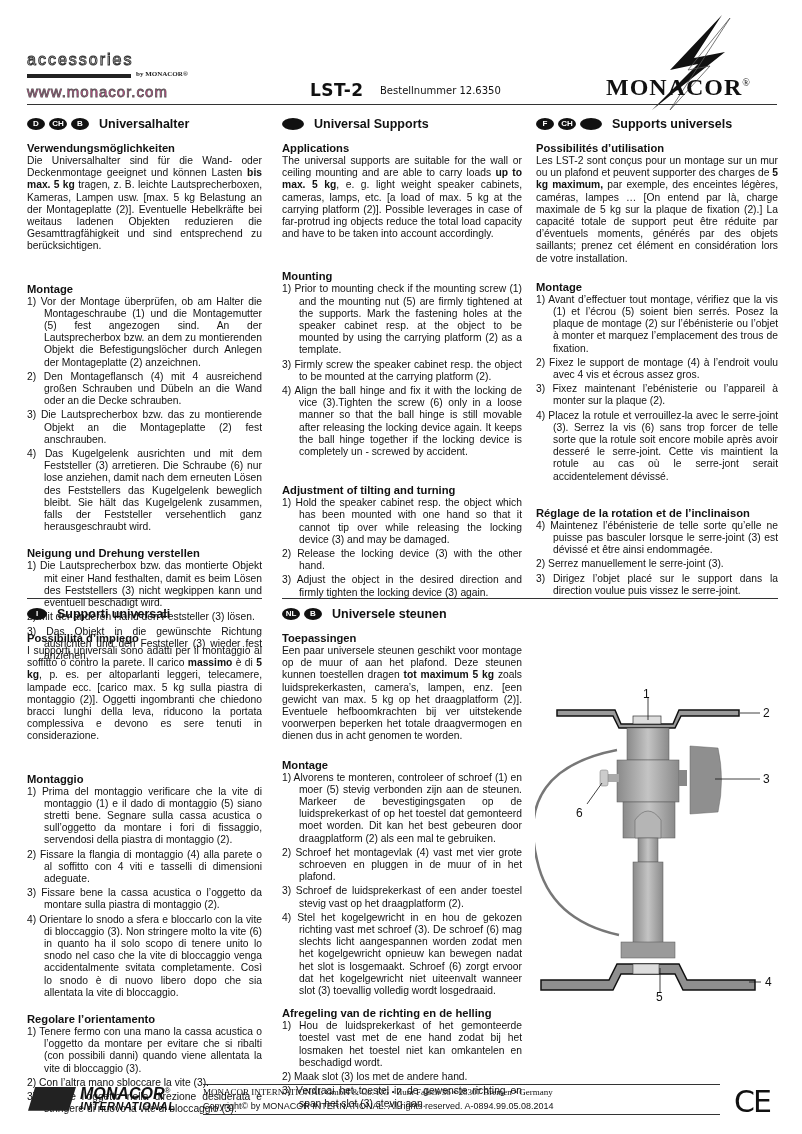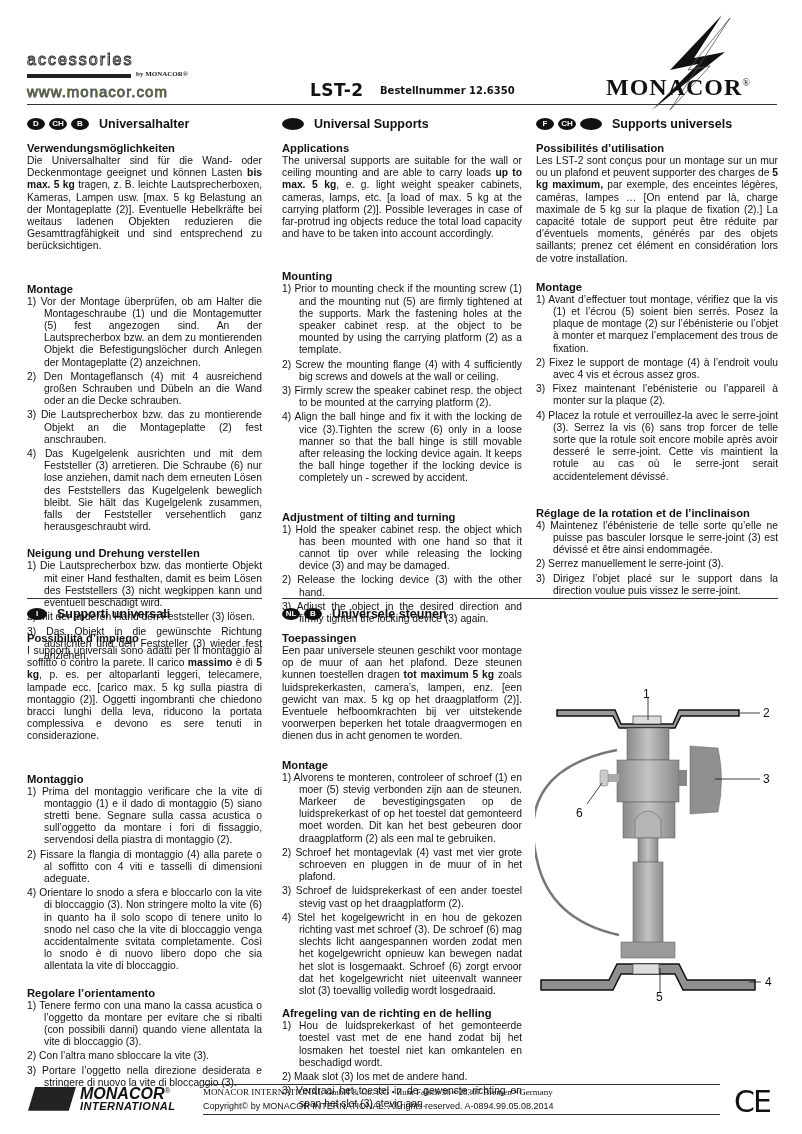--- a/index.html
+++ b/index.html
@@ -2,24 +2,24 @@
 <html><head>
 <meta charset="utf-8">
 <style>
   html, body { margin:0; padding:0; background:#fff; }
   body { width:802px; height:1134px; position:relative; overflow:hidden; font-family:"Liberation Sans", sans-serif; color:#111; }
   .abs { position:absolute; }
   
   .acc-logo { left:27px; top:48px; font-family:"Liberation Sans", sans-serif; font-size:16px; letter-spacing:2px; color:#fff; -webkit-text-stroke:1px #333; line-height:24px; }
   .acc-bar { left:27px; top:74px; width:104px; height:4px; background:#222; }
   .acc-by { left:136px; top:70px; font-size:7px; font-family:"Liberation Serif", serif; font-weight:bold; color:#222; }
-  .acc-url { left:27px; top:83px; font-size:15px; letter-spacing:1px; color:#4d7c0f; -webkit-text-stroke:0.8px #555; }
+  .acc-url { left:27px; top:83px; font-size:15px; letter-spacing:1px; color:#ec4899; -webkit-text-stroke:0.8px #555; }
   .hdr-line { left:27px; top:104px; width:750px; height:1px; background:#333; }
   .model { left:310px; top:80px; font-size:17px; font-weight:900; font-family:"DejaVu Sans", sans-serif; letter-spacing:0.5px; }
-  .order { left:380px; top:85px; font-size:10px; font-weight:bold; font-family:"DejaVu Sans", sans-serif; }
+  .order { left:380px; top:85px; font-size:10px; font-weight:normal; font-family:"DejaVu Sans", sans-serif; }
   .monacor { left:606px; top:74px; font-family:"Liberation Serif", serif; font-weight:bold; font-size:24px; letter-spacing:1px; color:#111; }
   .monacor sup { font-size:10px; font-weight:normal; }
   .bolt { left:630px; top:10px; }
   
   .col { position:absolute; font-size:10.3px; line-height:12.2px; text-align:justify; }
   .sec-title { font-size:12.5px; font-weight:bold; display:flex; align-items:center; gap:4px; margin-bottom:10px; height:16px; }
   .badge { display:inline-flex; align-items:center; justify-content:center; background:#111; color:#fff; border-radius:50%; font-size:8px; font-weight:bold; height:12px; min-width:16px; padding:0 1px; }
   .badge-wrap { display:inline-flex; gap:4px; margin-right:6px; }
   .h { font-weight:bold; font-size:11.2px; margin:0; line-height:13px; }
   p { margin:0; }
@@ -89,21 +89,20 @@
       <span class="badge" style="min-width:20px"></span>
     </span>
     <span>Universal Supports</span>
   </div>
   <p class="h">Applications</p>
   <p class="intro"><span>The universal supports are suitable for the wall or ceiling mounting and are able to carry loads </span><b>up to max. 5 kg</b><span>, e. g. light weight speaker cabinets, cameras, lamps, etc. [a load of max. 5 kg at the carrying platform (2)]. Possible leverages in case of far-protrud ing objects reduce the total load capacity and have to be taken into account accordingly.</span></p>
   <div style="height:30px"></div>
   <p class="h">Mounting</p>
   <ol>
     <li>1) Prior to mounting check if the mounting screw (1) and the mounting nut (5) are firmly tightened at the supports. Mark the fastening holes at the speaker cabinet resp. at the object to be mounted by using the carrying platform (2) as a template.</li>
-    <li>2) Screw the mounting flange (4) with 4 sufficiently big screws and dowels at the wall or ceiling.</li>
     <li>3) Firmly screw the speaker cabinet resp. the object to be mounted at the carrying platform (2).</li>
     <li>4) Align the ball hinge and fix it with the locking de vice (3).Tighten the screw (6) only in a loose manner so that the ball hinge is still movable after releasing the locking device again. It keeps the ball hinge together if the locking device is completely un - screwed by accident.</li>
   </ol>
   <div style="height:24px"></div>
   <p class="h">Adjustment of tilting and turning</p>
   <ol>
     <li>1) Hold the speaker cabinet resp. the object which has been mounted with one hand so that it cannot tip over while releasing the locking device (3) and may be damaged.</li>
     <li>2) Release the locking device (3) with the other hand.</li>
     <li>3) Adjust the object in the desired direction and firmly tighten the locking device (3) again.</li>
   </ol>
@@ -147,20 +146,21 @@
     </span>
     <span>Supporti universali</span>
   </div>
   <p class="h">Possibilità d’impiego</p>
   <p class="intro"><span>I supporti universali sono adatti per il montaggio al soffitto o contro la parete. Il carico </span><b>massimo</b><span> è di </span><b>5 kg</b><span>, p. es. per altoparlanti leggeri, telecamere, lampade ecc. [carico max. 5 kg sulla piastra di montaggio (2)]. Oggetti ingombranti che chiedono bracci lunghi della leva, riducono la portata complessiva e devono es sere tenuti in considerazione.</span></p>
   <div style="height:30px"></div>
   <p class="h">Montaggio</p>
   <ol>
     <li>1) Prima del montaggio verificare che la vite di montaggio (1) e il dado di montaggio (5) siano stretti bene. Segnare sulla cassa acustica o sull’oggetto da montare i fori di fissaggio, servendosi della piastra di montaggio (2).</li>
     <li>2) Fissare la flangia di montaggio (4) alla parete o al soffitto con 4 viti e tasselli di dimensioni adeguate.</li>
+    <li>3) Fissare bene la cassa acustica o l’oggetto da montare sulla piastra di montaggio (2).</li>
     <li>4) Orientare lo snodo a sfera e bloccarlo con la vite di bloccaggio (3). Non stringere molto la vite (6) in quanto ha il solo scopo di tenere unito lo snodo nel caso che la vite di bloccaggio venga accidentalmente svitata completamente. Così lo snodo è di nuovo libero dopo che sia allentata la vite di bloccaggio.</li>
   </ol>
   <div style="height:12px"></div>
   <p class="h">Regolare l’orientamento</p>
   <ol>
     <li>1) Tenere fermo con una mano la cassa acustica o l’oggetto da montare per evitare che si ribalti (con possibili danni) quando viene allentata la vite di bloccaggio (3).</li>
     <li>2) Con l’altra mano sbloccare la vite (3).</li>
     <li>3) Portare l’oggetto nella direzione desiderata e stringere di nuovo la vite di bloccaggio (3).</li>
   </ol>
 </div>

